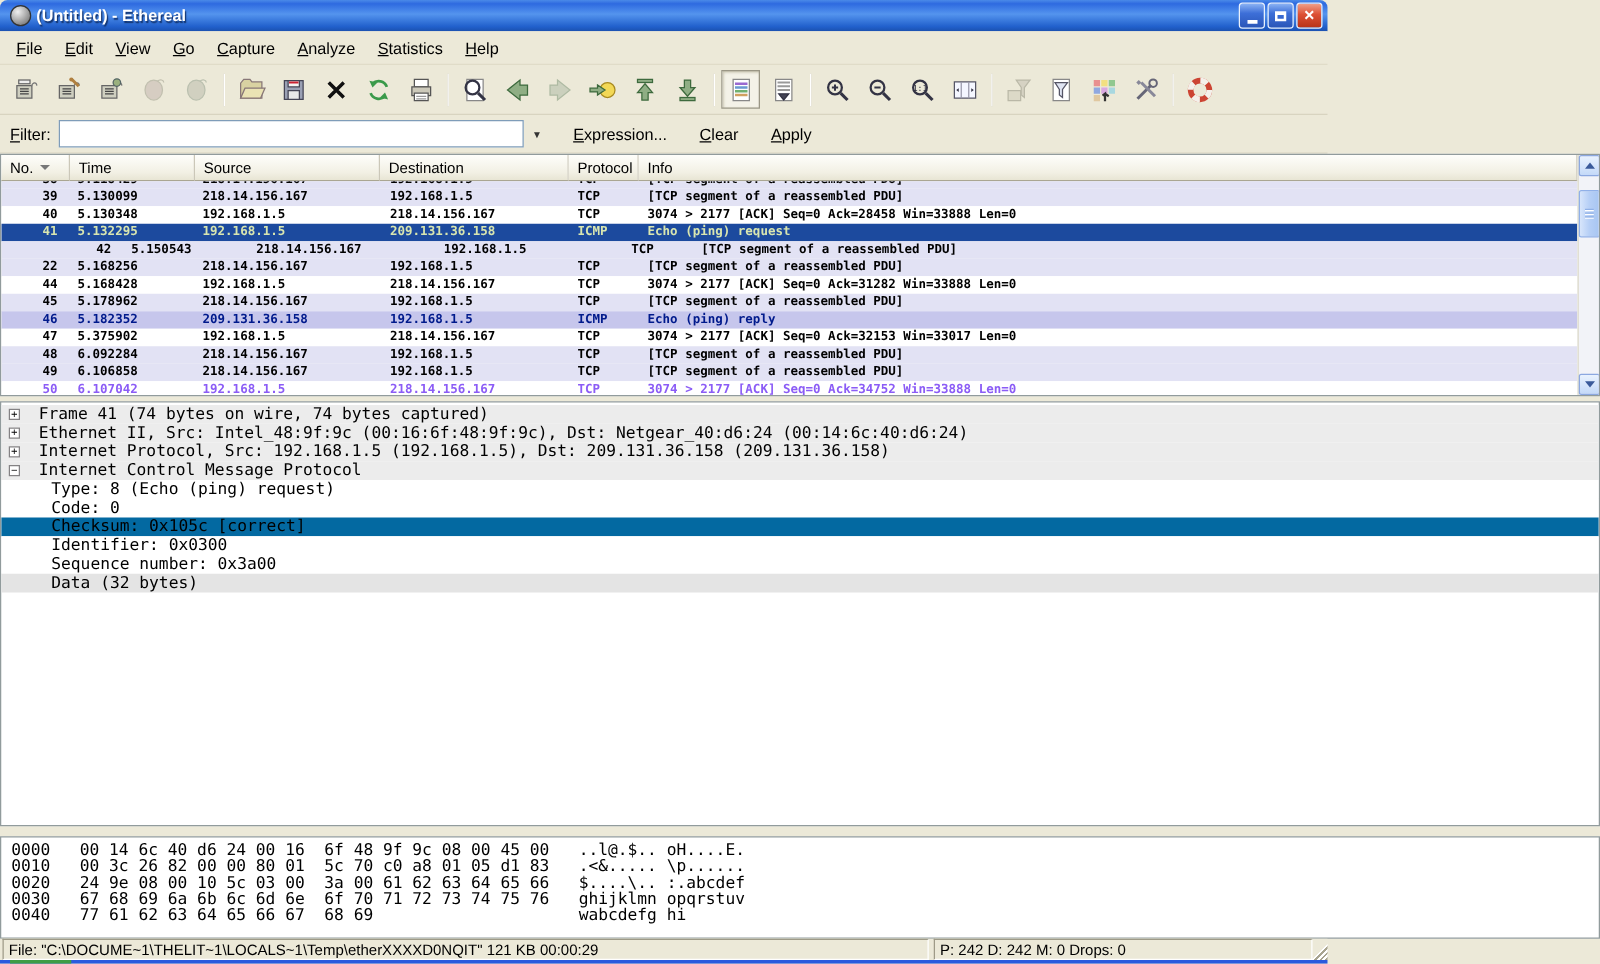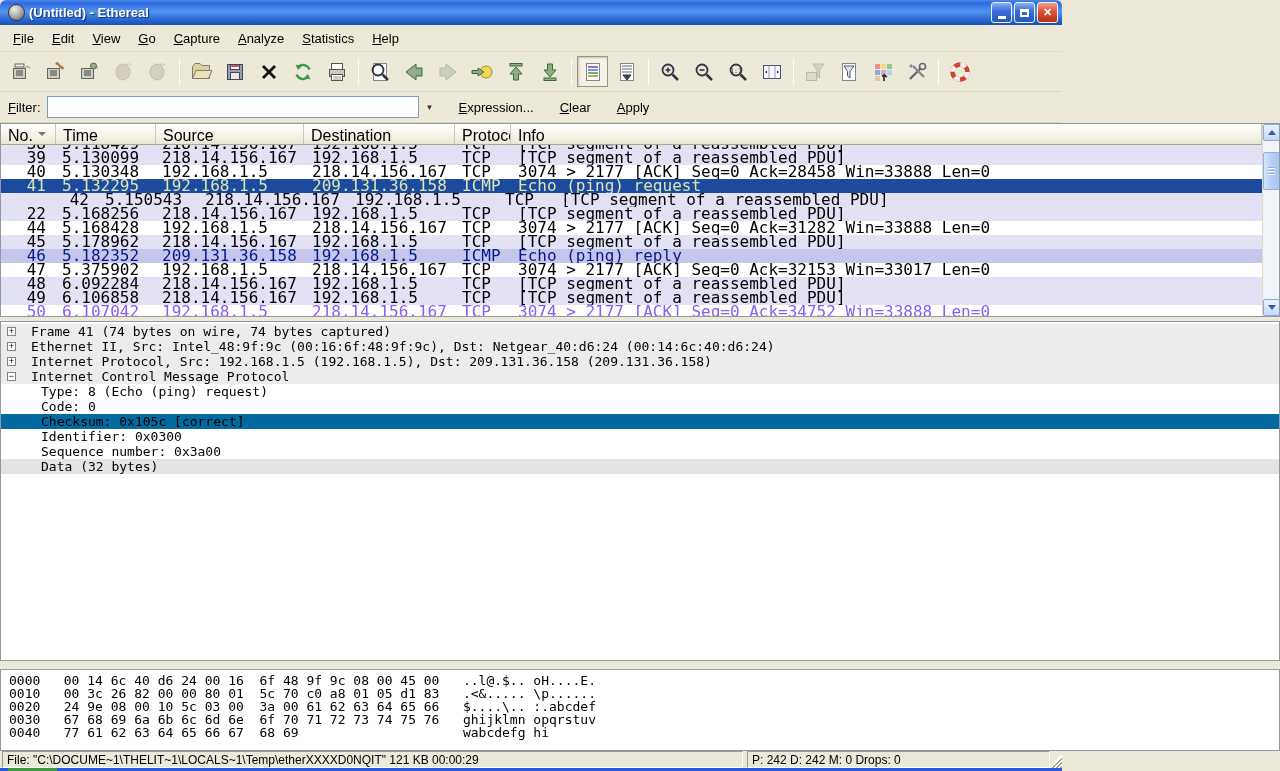--- a/index.html
+++ b/index.html
@@ -46,28 +46,28 @@
   #filter-input { width:372px; height:22px; border:1px solid #7f9db9; background:#fff;
     font-size:13px; padding:0 3px; font-family:"Liberation Sans",sans-serif; }
   #filter-drop { width:18px; height:20px; margin-left:2px; display:flex; align-items:center;
     justify-content:center; font-size:8px; color:#333; }
   .fbtn { margin-left:14px; padding:3px 6px; color:#000; }
 
   
   #plist { position:absolute; top:123px; left:0; width:1280px; height:194px; background:#fff;
     border:1px solid #919b9c; overflow:hidden; }
   #plist-header { position:absolute; top:0; left:0; right:17px; height:21px; display:flex;
-    font-size:16px; }
+    font-size:12px; }
   .hcell { background:linear-gradient(180deg,#fefefb 0%,#f2f0e4 70%,#e8e5d4 100%);
     border-right:1px solid #cbc7b8; border-bottom:1px solid #aaa692;
     padding:3px 0 0 7px; color:#000; white-space:nowrap; overflow:hidden; display:flex; align-items:flex-start; }
   .sort-caret { width:0; height:0; border-left:4px solid transparent; border-right:4px solid transparent;
     border-top:4px solid #777; margin:5px 0 0 5px; }
   #prows { position:absolute; top:21px; left:0; right:17px; bottom:0; overflow:hidden;
-    font-family:"DejaVu Sans Mono", monospace; font-size:16px; }
+    font-family:"DejaVu Sans Mono", monospace; font-size:10px;font-weight:bold; }
   .prow { display:flex; height:14px; line-height:14px; white-space:nowrap; }
   .pc { overflow:hidden; white-space:pre; }
   .pc0 { width:55px; text-align:right; padding-right:10px; }
   .pc1 { width:100px; padding-left:6px; }
   .pc2 { width:148px; padding-left:6px; }
   .pc3 { width:151px; padding-left:8px; }
   .pc4 { width:56px;  padding-left:7px; }
   .pc5 { flex:1; padding-left:7px; }
 
   

